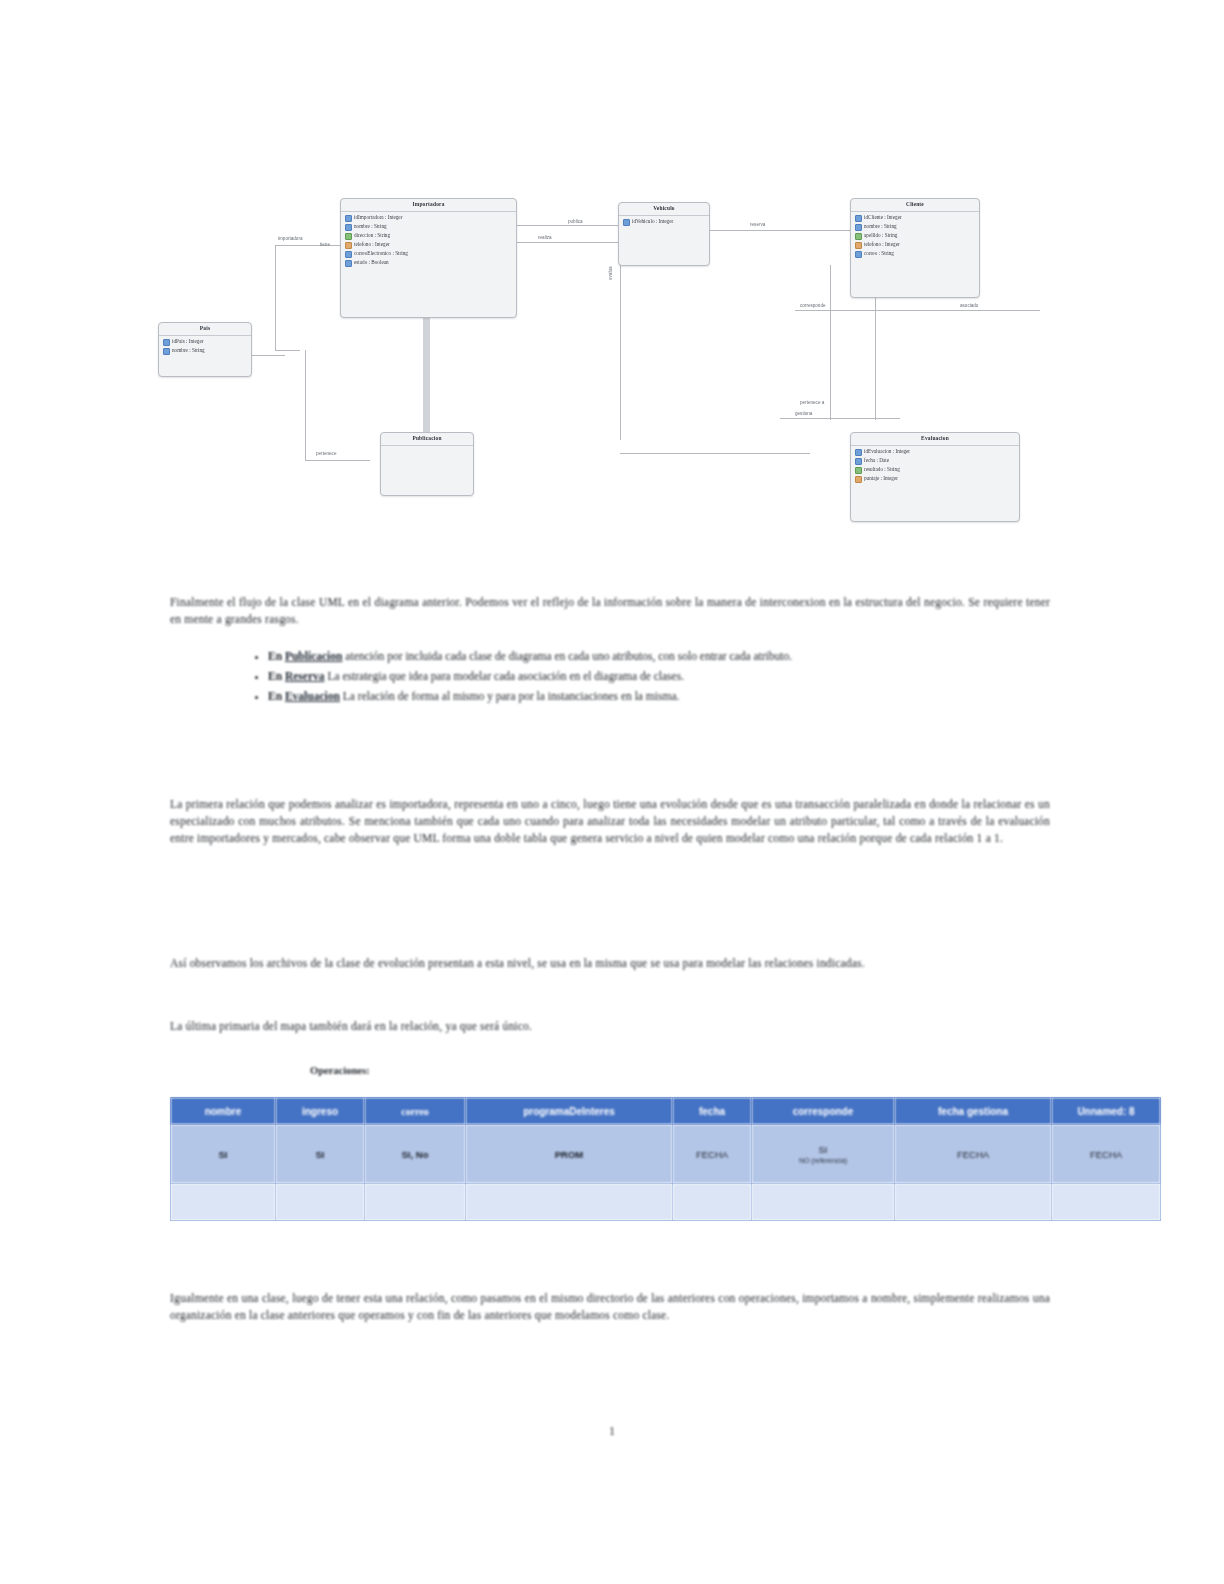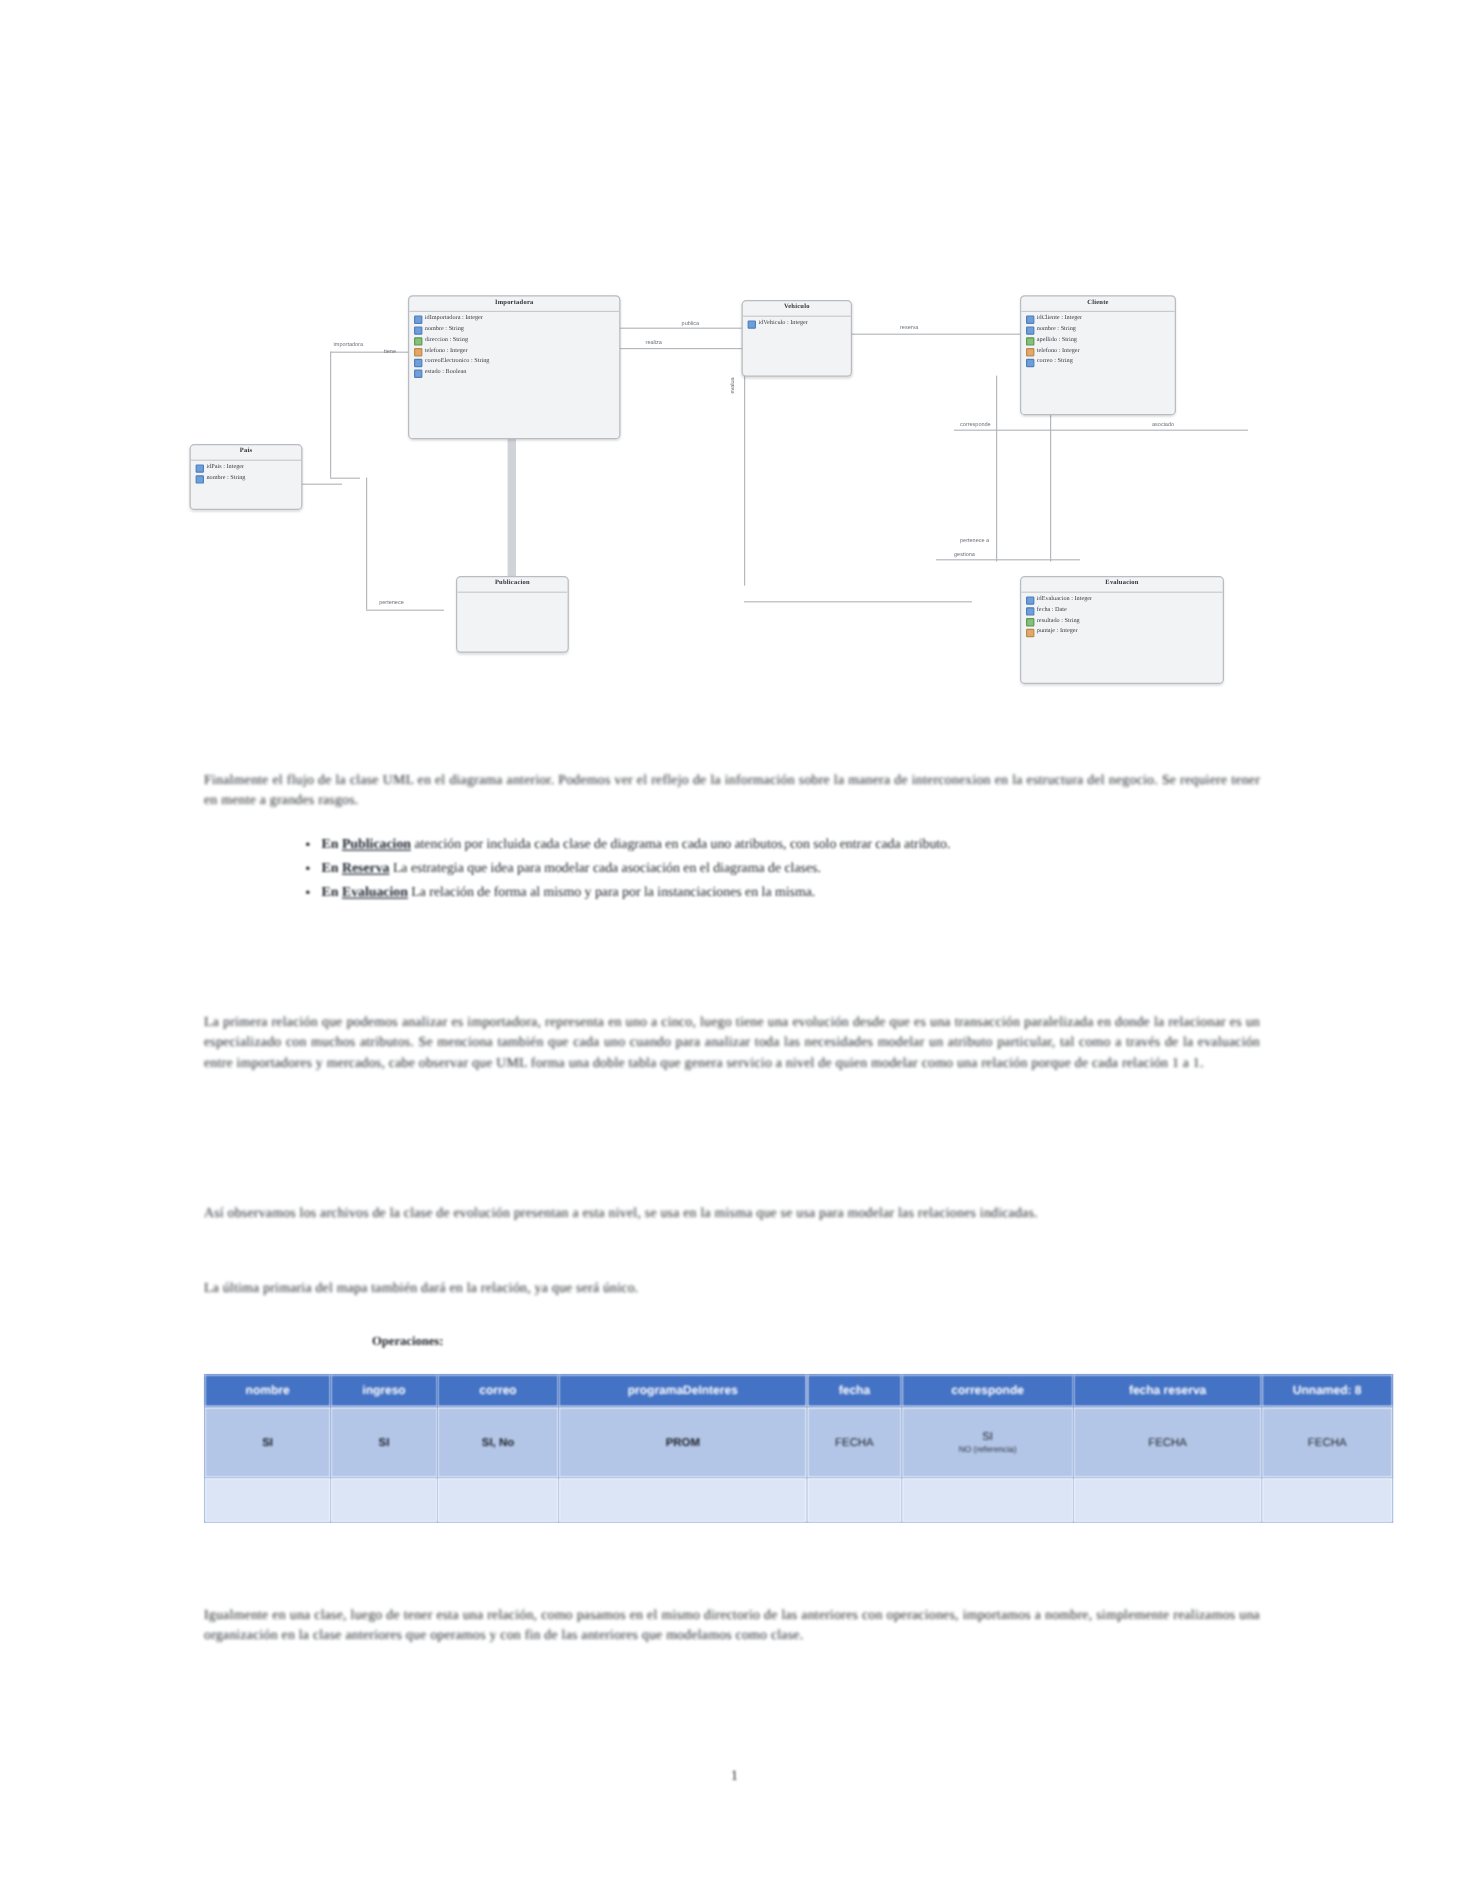--- a/index.html
+++ b/index.html
@@ -12,21 +12,20 @@
     height: 1584px;
     font-family: "Liberation Serif", serif;
     color: #1a1a1a;
     position: relative;
     overflow: hidden;
   }
   .page {
     position: absolute;
     inset: 0;
     background: #fff;
-    margin-top: 48px;
   }
 
   
   .diagram {
     position: absolute;
     left: 140px;
     top: 170px;
     width: 930px;
     height: 390px;
   }
@@ -350,25 +349,25 @@
 
   <div class="para" style="left:170px; top:1018px; width:880px;">La última primaria del mapa también dará en la relación, ya que será único.</div>
 
   <div class="caption" style="left:310px; top:1065px;">Operaciones:</div>
 
   <table class="tbl">
     <thead>
       <tr>
         <th style="width:98px;">nombre</th>
         <th style="width:82px;">ingreso</th>
-        <th style="width:94px;">correo</th>
+        <th style="width:94px;font-family:Liberation Serif, serif;">correo</th>
         <th style="width:200px;">programaDeInteres</th>
         <th style="width:72px;">fecha</th>
         <th style="width:136px;">corresponde</th>
-        <th style="width:150px;">fecha reserva</th>
+        <th style="width:150px;">fecha gestiona</th>
         <th style="width:102px;">Unnamed: 8</th>
       </tr>
     </thead>
     <tbody>
       <tr>
         <td><span class="cell-strong">SI</span></td>
         <td><span class="cell-strong">SI</span></td>
         <td><span class="cell-strong">SI, No</span></td>
         <td><span class="cell-strong">PROM</span></td>
         <td><span>FECHA</span></td>

